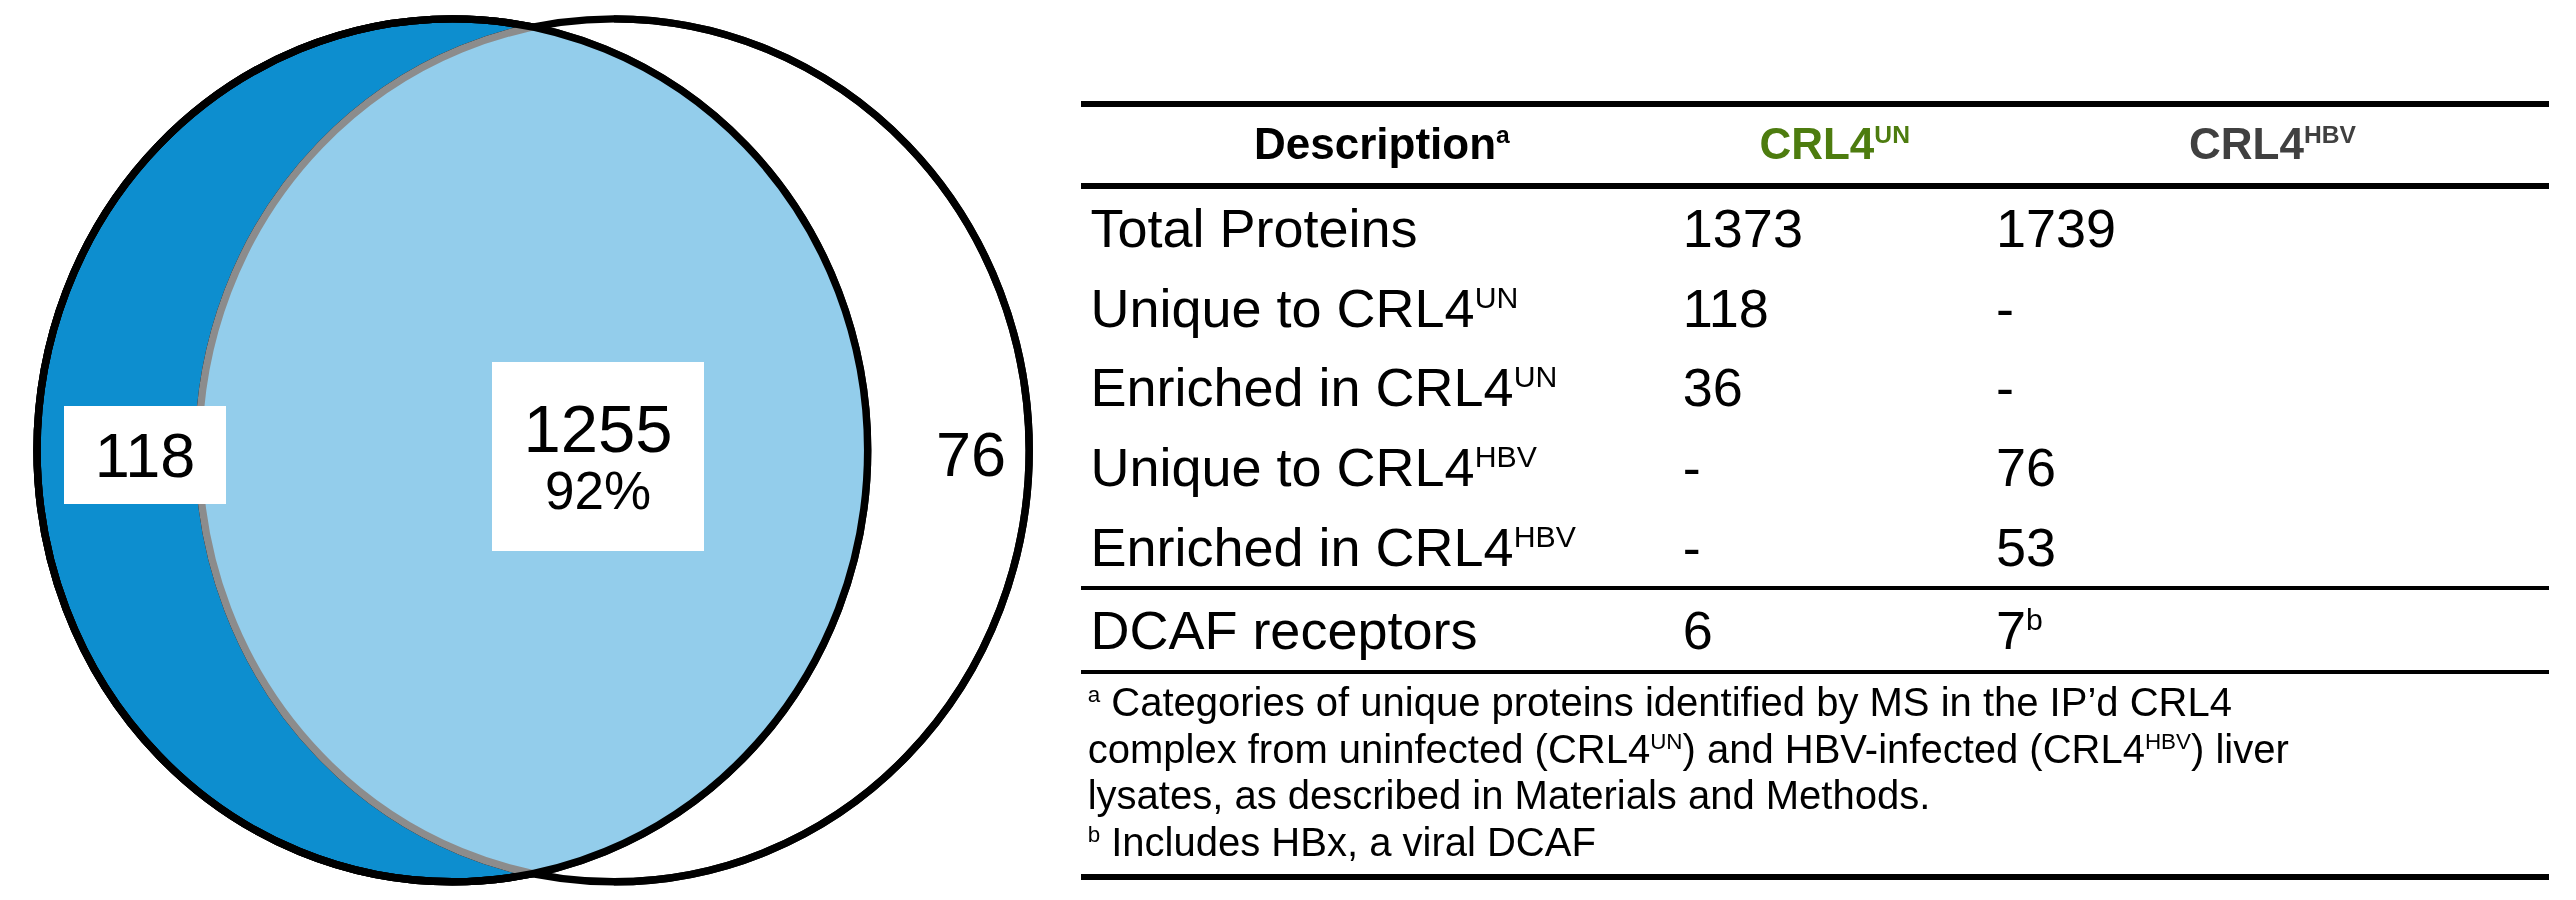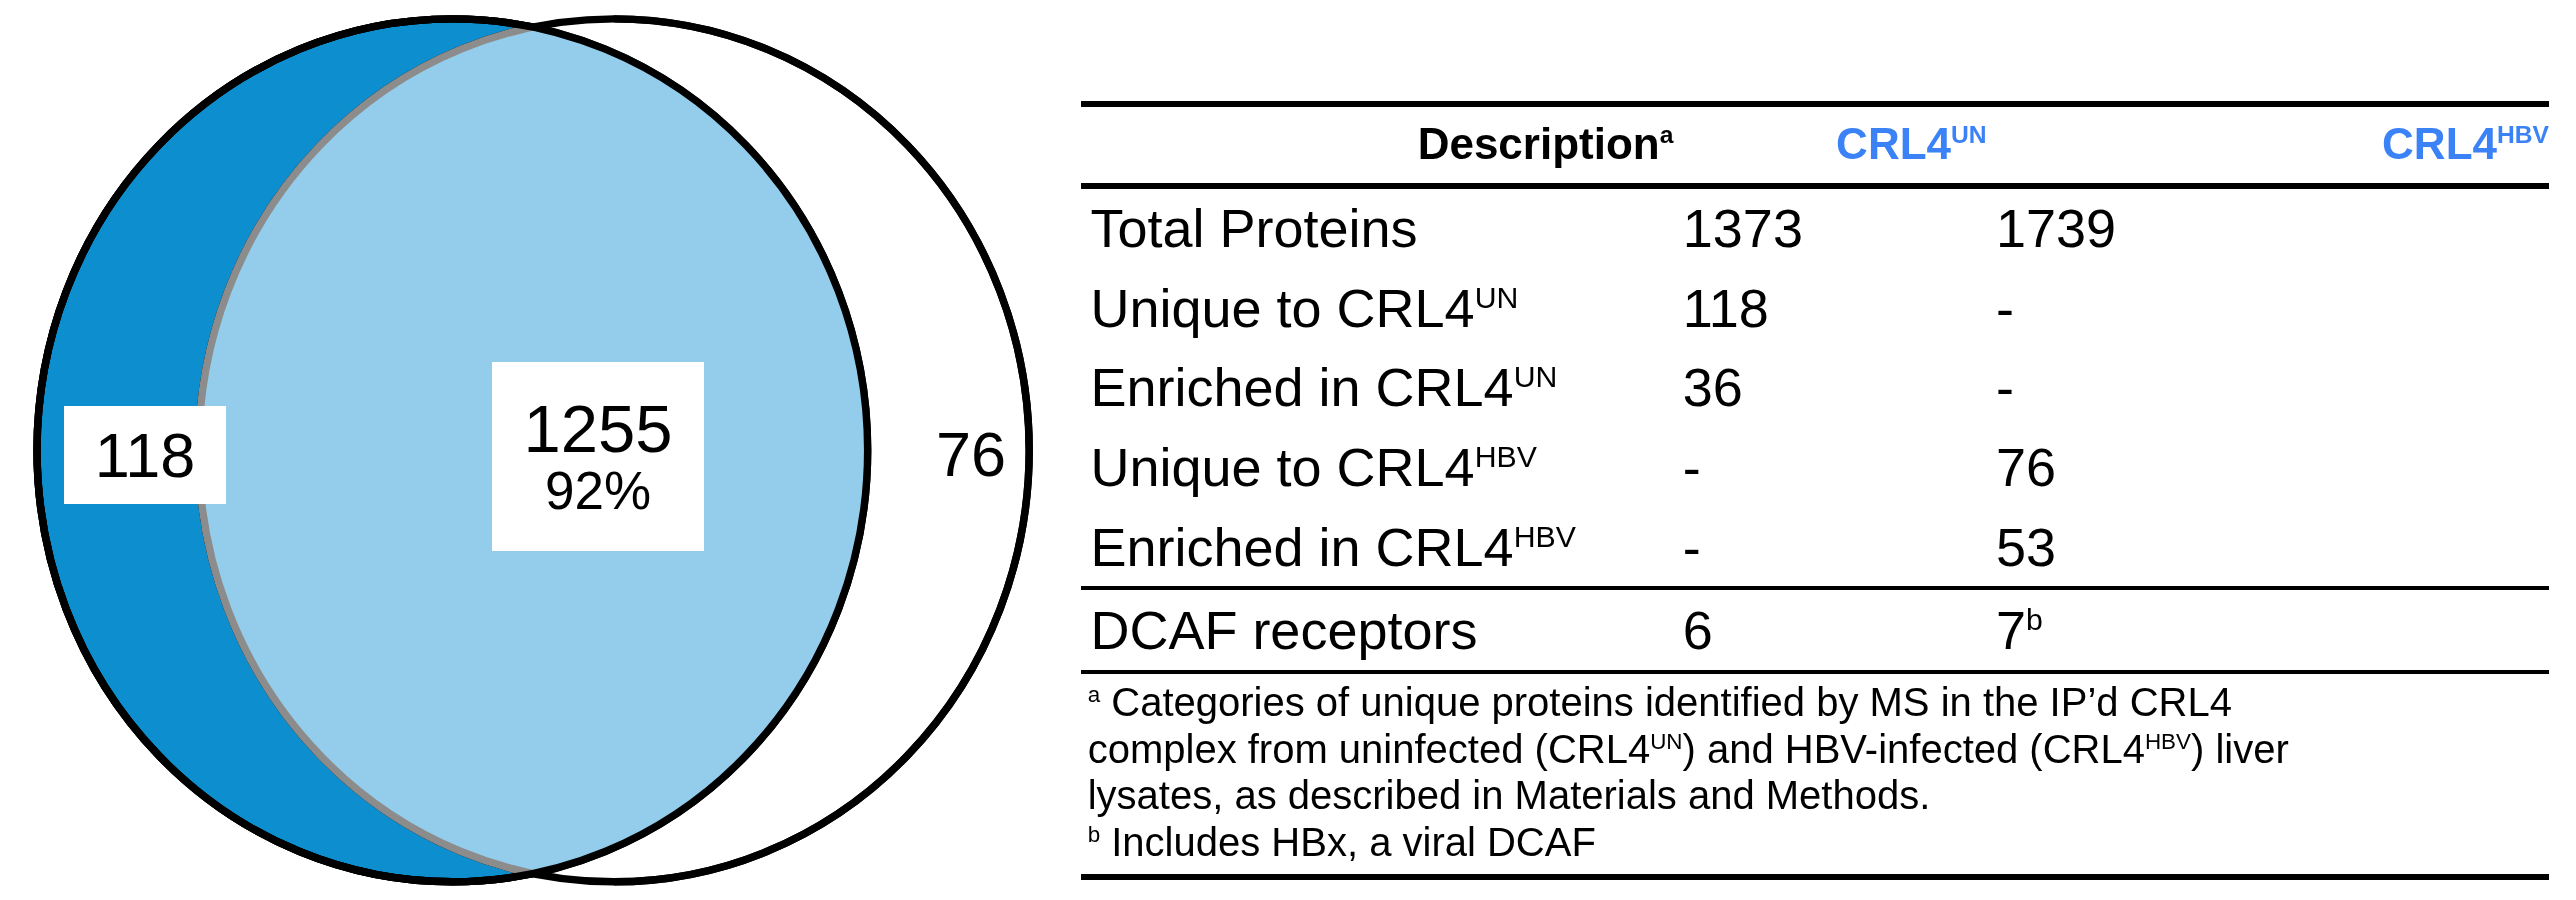--- a/index.html
+++ b/index.html
@@ -104,28 +104,28 @@
   }
   .rule-under-head {
     border-bottom: 6px solid #000;
   }
   .rule-above-dcaf {
     border-top: 4.7px solid #000;
   }
 
   thead th {
     font-weight: bold;
-    text-align: right;
+    text-align: center;
     padding: 12px 0 13.5px 9.4px;
     vertical-align: bottom;
     font-size: 44px;
     white-space: nowrap;
   }
-  th.col-un { color: #3b82f6; }
-  th.col-hbv { color: #3b82f6; }
+  th.col-un { color: #4d7c0f; }
+  th.col-hbv { color: #404040; }
 
   tbody td {
     text-align: left;
     padding: 8.8px 0 8.8px 9.4px;
     vertical-align: top;
     white-space: nowrap;
     font-size: 54px;
   }
 
   sup {

